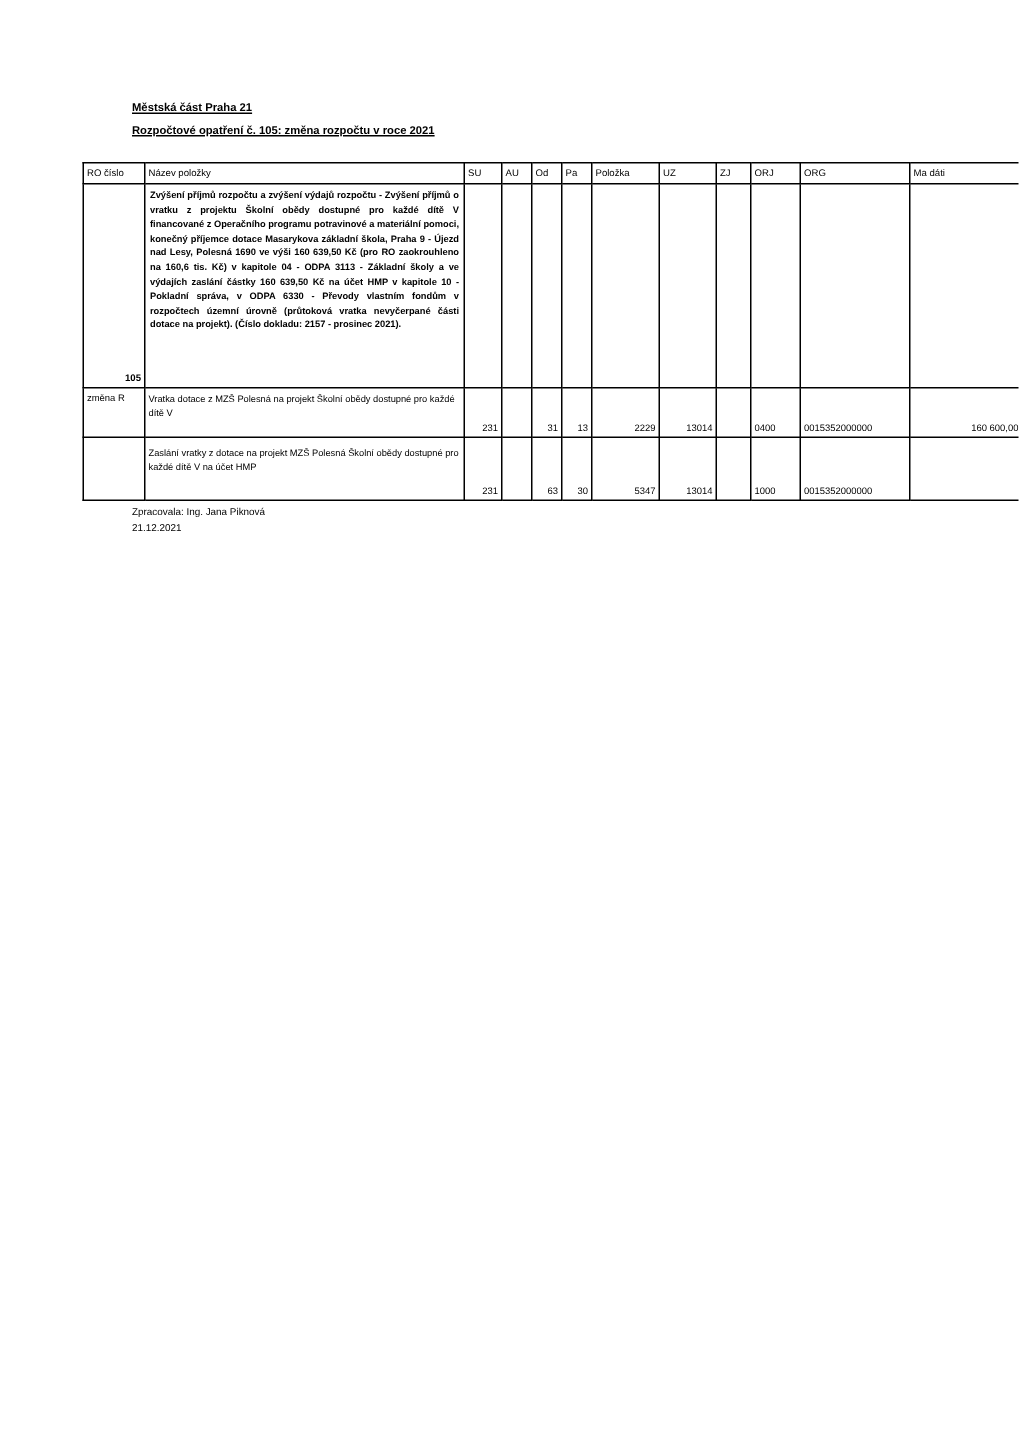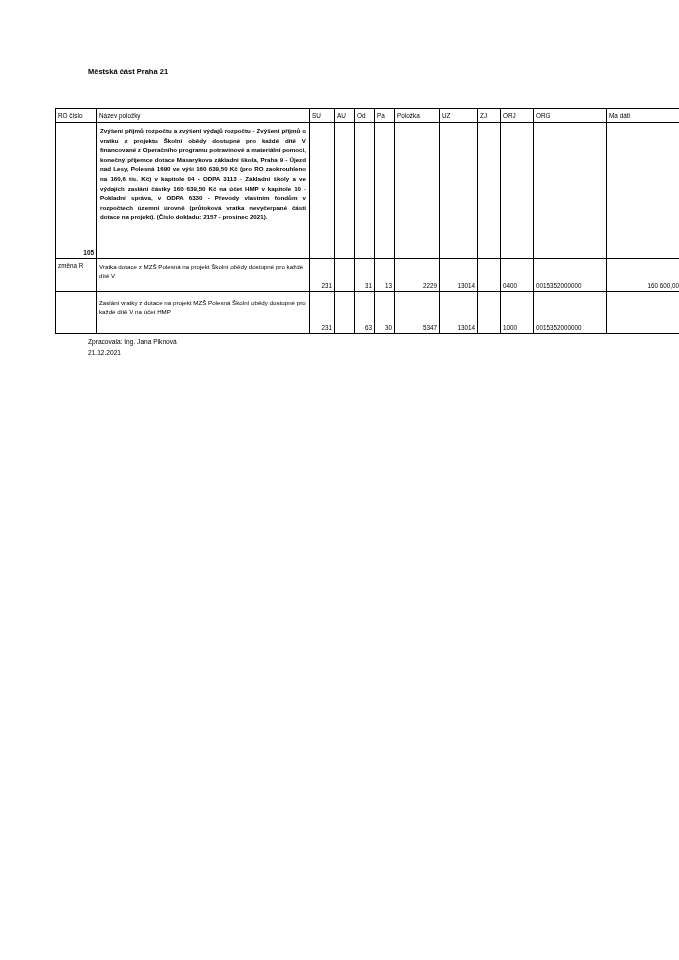--- a/index.html
+++ b/index.html
@@ -22,21 +22,21 @@
     background: #fff;
   }
   .header-block {
     position: absolute;
     left: 88px;
     top: 64px;
     font-size: 7.5px;
     font-weight: bold;
     line-height: 15px;
   }
-  .header-line { white-space: nowrap; }
+  .header-line { white-space: nowrap; text-decoration: underline; }
 
   table.budget {
     position: absolute;
     left: 55px;
     top: 108px;
     width: 570px;
     border-collapse: collapse;
     table-layout: fixed;
     font-size: 6.3px;
   }
@@ -119,20 +119,21 @@
     line-height: 11px;
   }
 </style>
 </head>
 <body>
 
 <div class="page">
 
   <div class="header-block">
     <div class="header-line">Městská část Praha 21</div>
+    <div class="header-line">Rozpočtové opatření č. 105: změna rozpočtu v roce 2021</div>
   </div>
 
   <table class="budget">
     <thead>
       <tr>
         <th class="c-ro">RO číslo</th>
         <th class="c-nazev">Název položky</th>
         <th class="c-su">SU</th>
         <th class="c-au">AU</th>
         <th class="c-od">Od</th>

